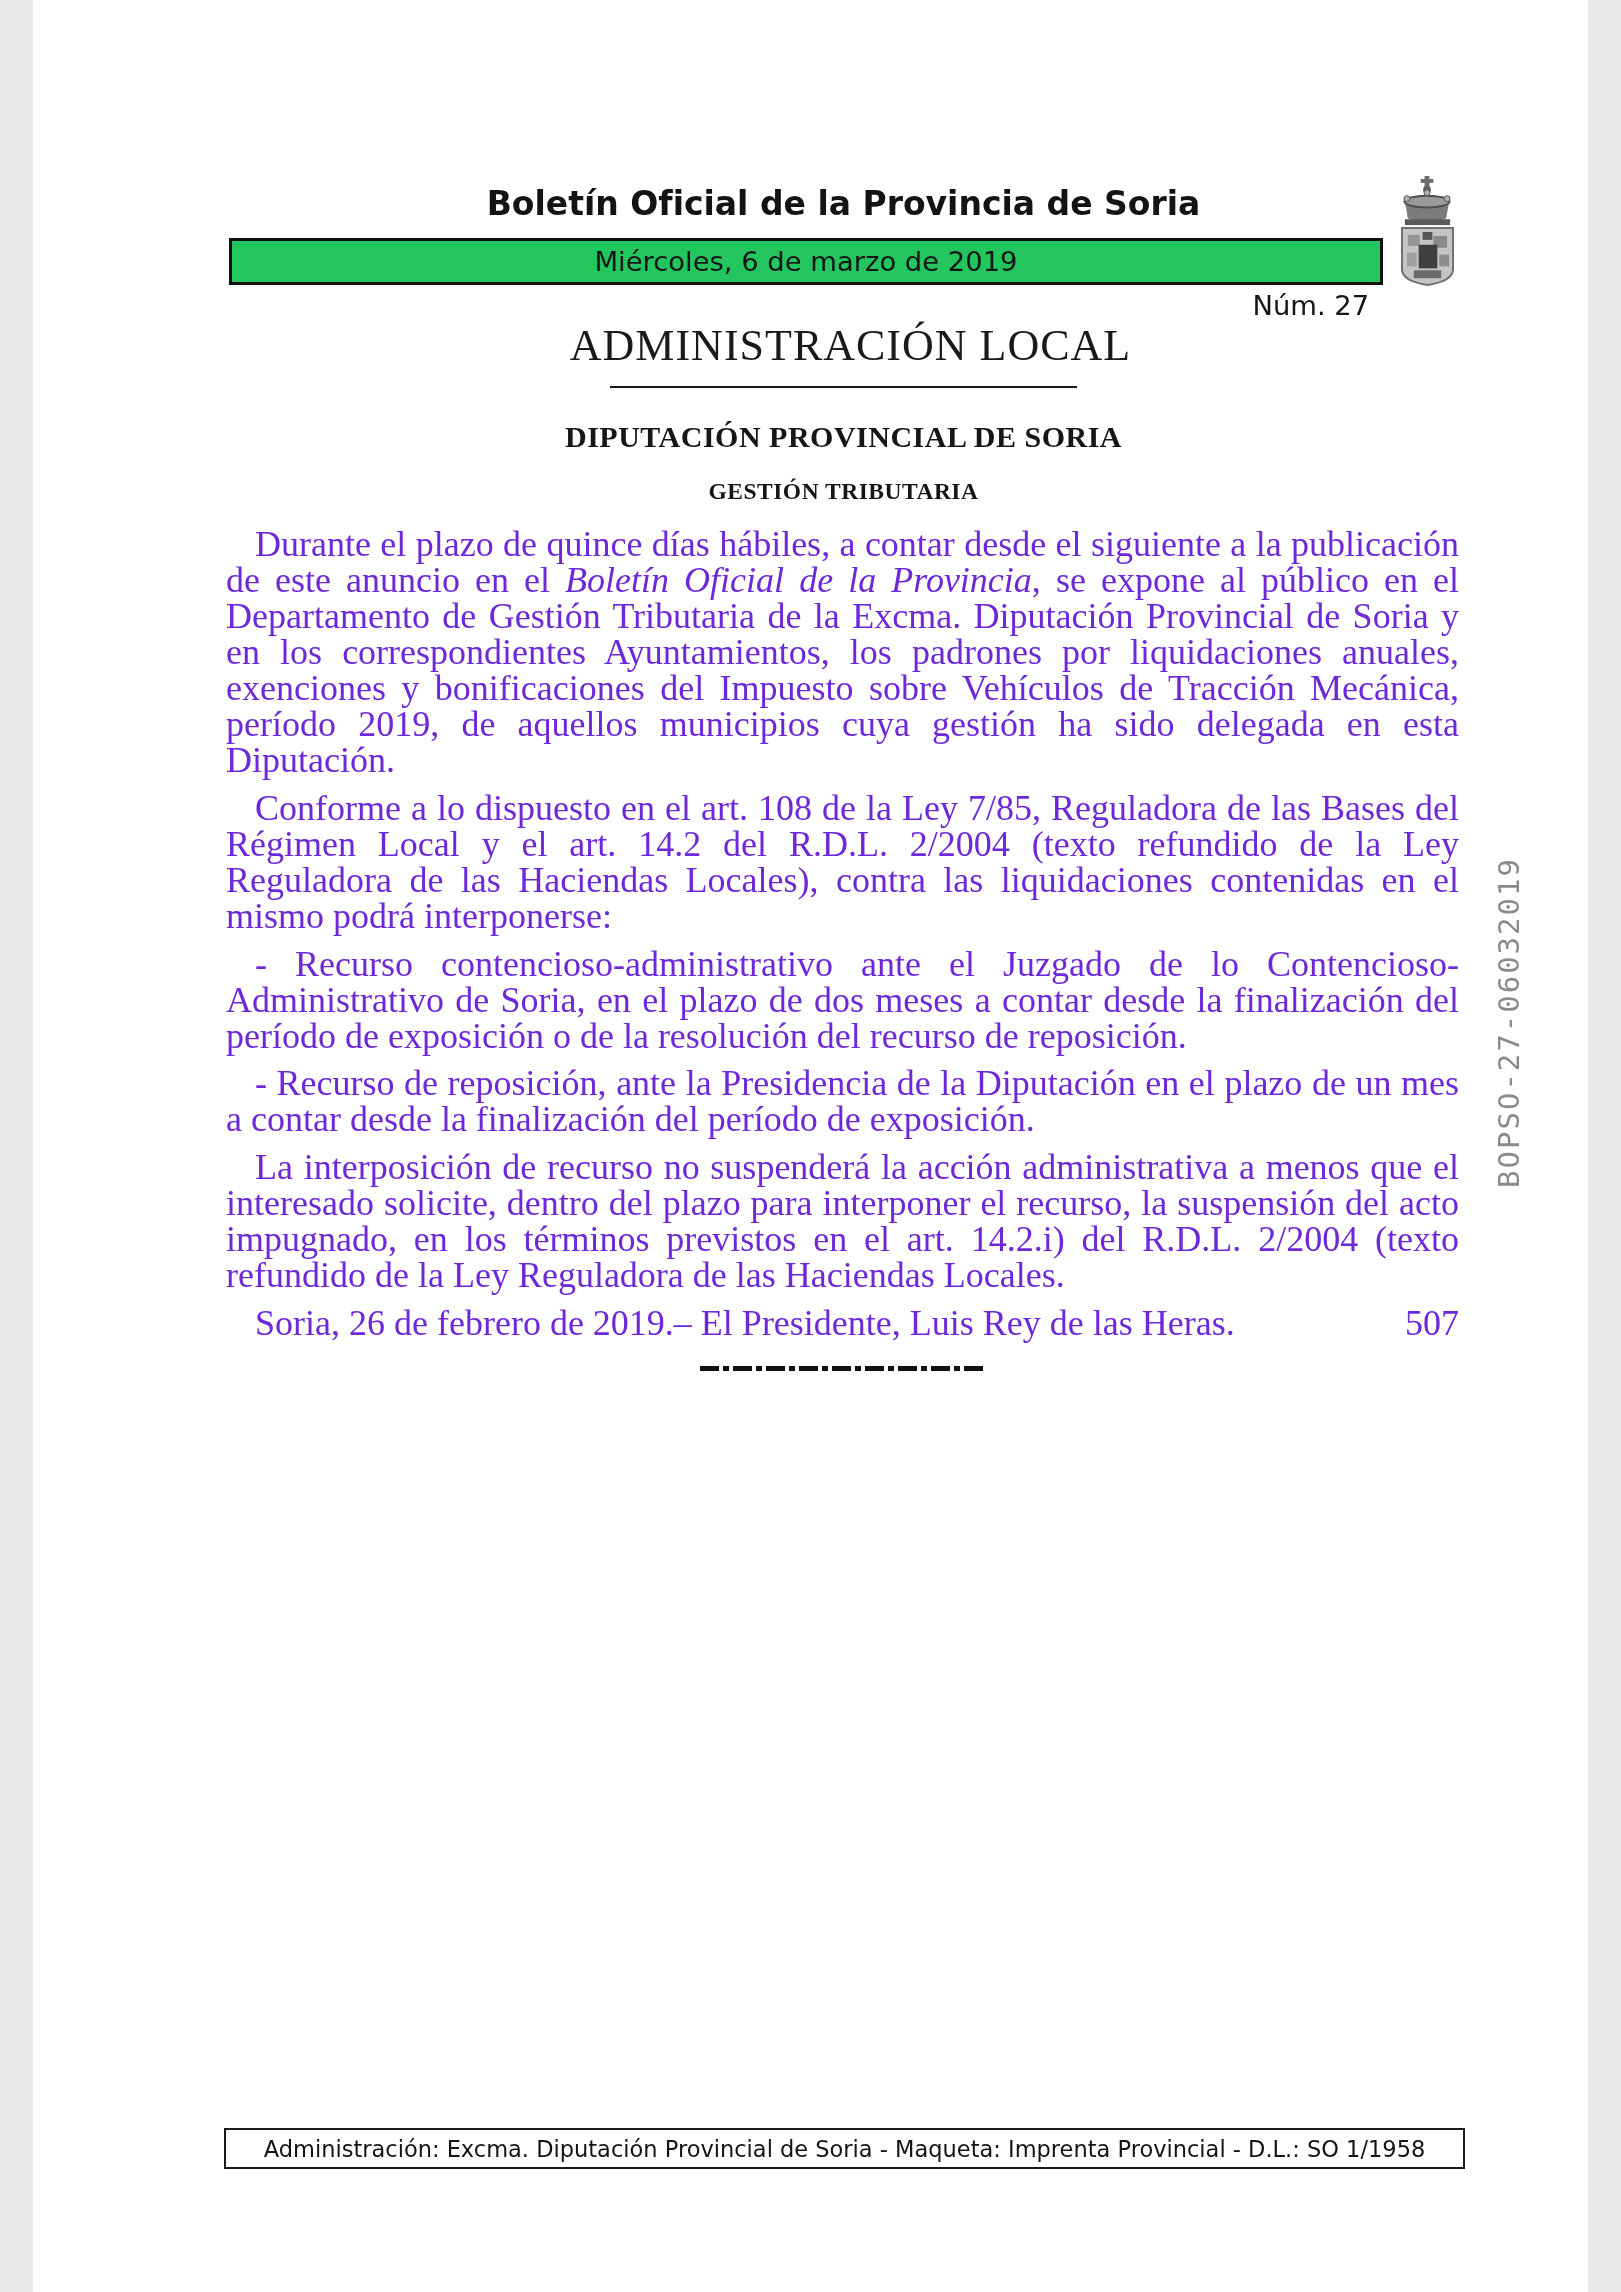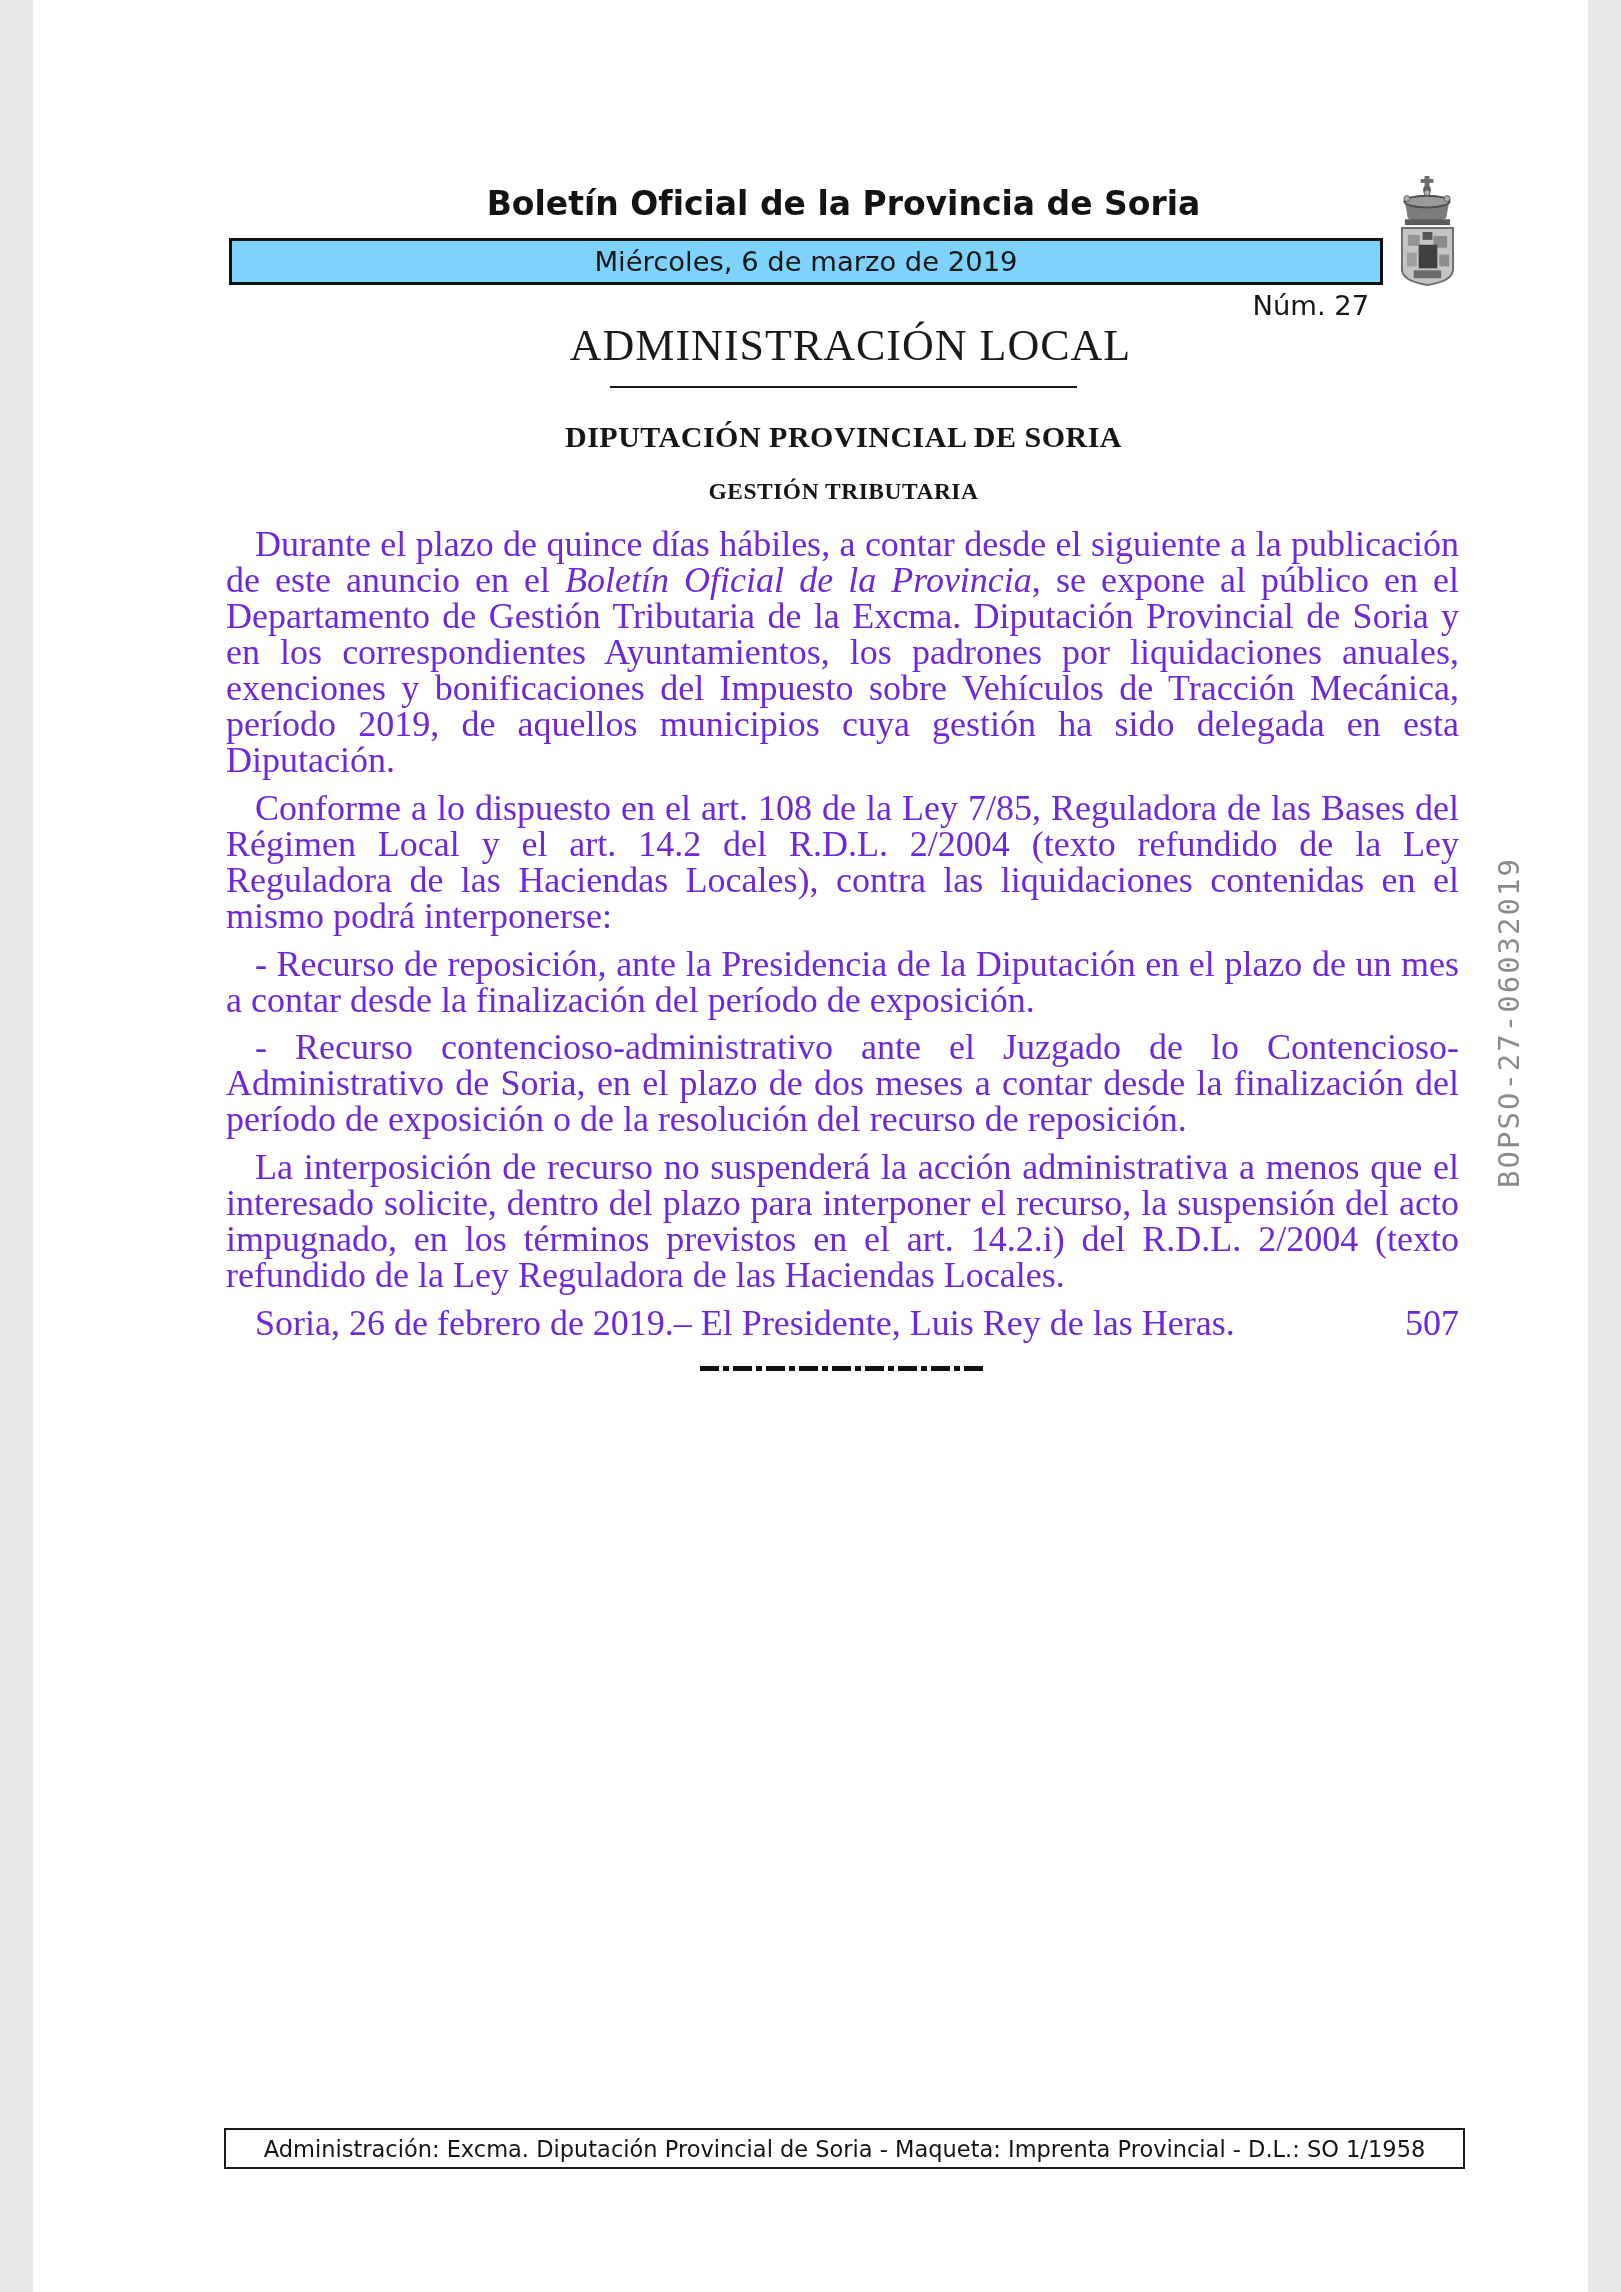--- a/index.html
+++ b/index.html
@@ -8,21 +8,21 @@
     font-family:"Liberation Serif",serif;color:#141414;overflow:hidden;margin:0 auto;
   }
   
   #masthead-title{
     position:absolute;top:184px;left:0;width:1621px;text-align:center;
     font-family:"DejaVu Sans","Liberation Sans",sans-serif;font-weight:bold;
     font-size:33px;line-height:39px;color:#131313;letter-spacing:0px;
   }
   #header-box{
     position:absolute;left:196px;top:238px;width:1154px;height:47px;
-    border:3.9px solid #101010;box-sizing:border-box;background:#7dd3fc;
+    border:3.9px solid #101010;box-sizing:border-box;background:#22c55e;
     display:flex;align-items:center;justify-content:center;
   }
   #header-date{
     font-family:"DejaVu Sans","Liberation Sans",sans-serif;font-size:27.4px;color:#161616;
   }
   #header-issue{
     position:absolute;right:10.8px;top:0;height:39px;display:flex;align-items:center;
     font-family:"DejaVu Sans","Liberation Sans",sans-serif;font-size:27.4px;color:#161616;margin-top:45px;
   }
   #crest{position:absolute;left:1363px;top:176px;width:63px;height:111px;}
@@ -106,22 +106,22 @@
   </svg>
 
   <h1 id="section-heading">ADMINISTRACIÓN LOCAL</h1>
   <div id="heading-rule"></div>
   <h2 id="subheading">DIPUTACIÓN PROVINCIAL DE SORIA</h2>
   <h3 id="subsubheading">GESTIÓN TRIBUTARIA</h3>
 
   <div id="content">
     <p><span>Durante el plazo de quince días hábiles, a contar desde el siguiente a la publicación de este anuncio en el </span><em>Boletín Oficial de la Provincia</em><span>, se expone al público en el Departamento de Gestión Tributaria de la Excma. Diputación Provincial de Soria y en los correspondientes Ayuntamientos, los padrones por liquidaciones anuales, exenciones y bonificaciones del Impuesto sobre Vehículos de Tracción Mecánica, período 2019, de aquellos municipios cuya gestión ha sido delegada en esta Diputación.</span></p>
     <p>Conforme a lo dispuesto en el art. 108 de la Ley 7/85, Reguladora de las Bases del Régimen Local y el art. 14.2 del R.D.L. 2/2004 (texto refundido de la Ley Reguladora de las Haciendas Locales), contra las liquidaciones contenidas en el mismo podrá interponerse:</p>
+    <p>- Recurso contencioso-administrativo ante el Juzgado de lo Contencioso-Administrativo de Soria, en el plazo de dos meses a contar desde la finalización del período de exposición o de la resolución del recurso de reposición.</p>
     <p>- Recurso de reposición, ante la Presidencia de la Diputación en el plazo de un mes a contar desde la finalización del período de exposición.</p>
-    <p>- Recurso contencioso-administrativo ante el Juzgado de lo Contencioso-Administrativo de Soria, en el plazo de dos meses a contar desde la finalización del período de exposición o de la resolución del recurso de reposición.</p>
     <p>La interposición de recurso no suspenderá la acción administrativa a menos que el interesado solicite, dentro del plazo para interponer el recurso, la suspensión del acto impugnado, en los términos previstos en el art. 14.2.i) del R.D.L. 2/2004 (texto refundido de la Ley Reguladora de las Haciendas Locales.</p>
     <div class="sig">
       <span class="sig-text">Soria, 26 de febrero de 2019.– El Presidente, Luis Rey de las Heras.</span>
       <span class="doc-num">507</span>
     </div>
     <div id="dash-dot-divider"></div>
   </div>
 
   <div id="vertical-code">BOPSO-27-06032019</div>
 

